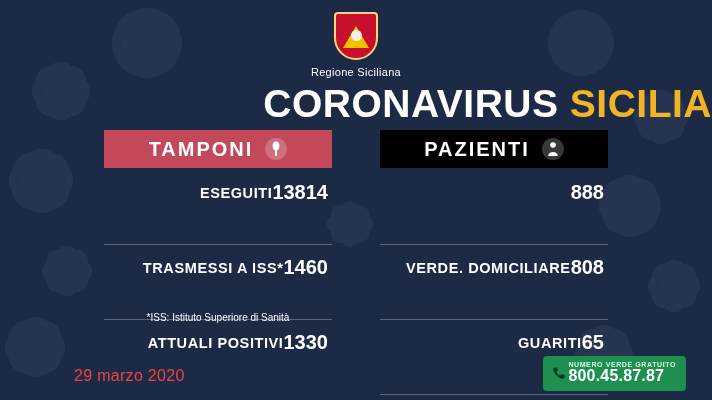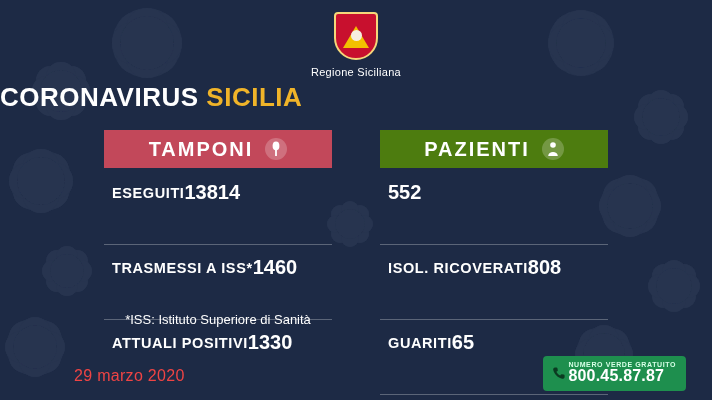--- a/index.html
+++ b/index.html
@@ -58,61 +58,62 @@
   .emblem-caption {
     margin-top: 6px;
     color: #ffffff;
     font-size: 11px;
     letter-spacing: .3px;
   }
 
   
   .title {
     position: absolute; top: 82px; left: 0; right: 0;
-    text-align: left;
-    font-size: 26px; font-weight: bold; letter-spacing: .5px;
+    text-align: right;
+    font-size: 39px; font-weight: bold; letter-spacing: .5px;
     color: #ffffff;
+    padding-left: 47px;
   }
   .title .accent { color: #f0b429; }
 
   
   .panels {
     position: absolute; top: 130px; left: 104px; right: 104px;
     display: flex; justify-content: space-between;
   }
   .panel { width: 228px; }
   .panel-head {
     height: 38px;
     display: flex; align-items: center; justify-content: center;
     gap: 12px;
     color: #ffffff; font-size: 20px; font-weight: bold; letter-spacing: 2px;
   }
   .panel-head.tamponi { background: #c2485a; }
-  .panel-head.pazienti { background: #4d7c0f; }
+  .panel-head.pazienti { background: #000000; }
   .head-icon {
     width: 22px; height: 22px; border-radius: 50%;
     background: rgba(255,255,255,0.22);
     display: flex; align-items: center; justify-content: center;
   }
   .head-icon svg { display: block; }
 
   .rows { margin-top: 2px; }
   .row {
-    display: flex; align-items: center; justify-content: flex-start;
+    display: flex; align-items: center; justify-content: flex-end;
     padding: 11px 4px 11px 8px;
     color: #ffffff;
   }
   .row + .row { border-top: 1px solid rgba(255,255,255,0.28); margin-top: 29px; }
   .row .label { font-size: 14.5px; font-weight: bold; letter-spacing: .6px; }
   .row .value { font-size: 20px; font-weight: bold; }
 
   .footnote {
     position: absolute; top: 312px; left: 104px; width: 228px;
     text-align: center;
-    color: #ffffff; font-size: 13px;
+    color: #ffffff; font-size: 10px;
   }
 
   .date {
     position: absolute; left: 74px; top: 367px;
     color: #ef4444; font-size: 16px; letter-spacing: .3px;
   }
 
   
   .badge {
     position: absolute; right: 26px; top: 356px;
@@ -199,24 +200,24 @@
         <span>PAZIENTI</span>
         <span class="head-icon">
           <svg width="14" height="16" viewBox="0 0 14 16">
             <circle cx="7" cy="4" r="2.8" fill="#ffffff"></circle>
             <path d="M2.2 15 C2.2 9.8 11.8 9.8 11.8 15 Z" fill="#ffffff"></path>
           </svg>
         </span>
       </div>
       <div class="rows">
         <div class="row">
-          <span class="value">552</span>
-        </div>
-        <div class="row">
-          <span class="label">ISOL. RICOVERATI</span>
+          <span class="value">888</span>
+        </div>
+        <div class="row">
+          <span class="label">VERDE. DOMICILIARE</span>
           <span class="value">808</span>
         </div>
         <div class="row">
           <span class="label">GUARITI</span>
           <span class="value">65</span>
         </div>
         <div class="row">
           <span class="value">65</span>
         </div>
       </div>

